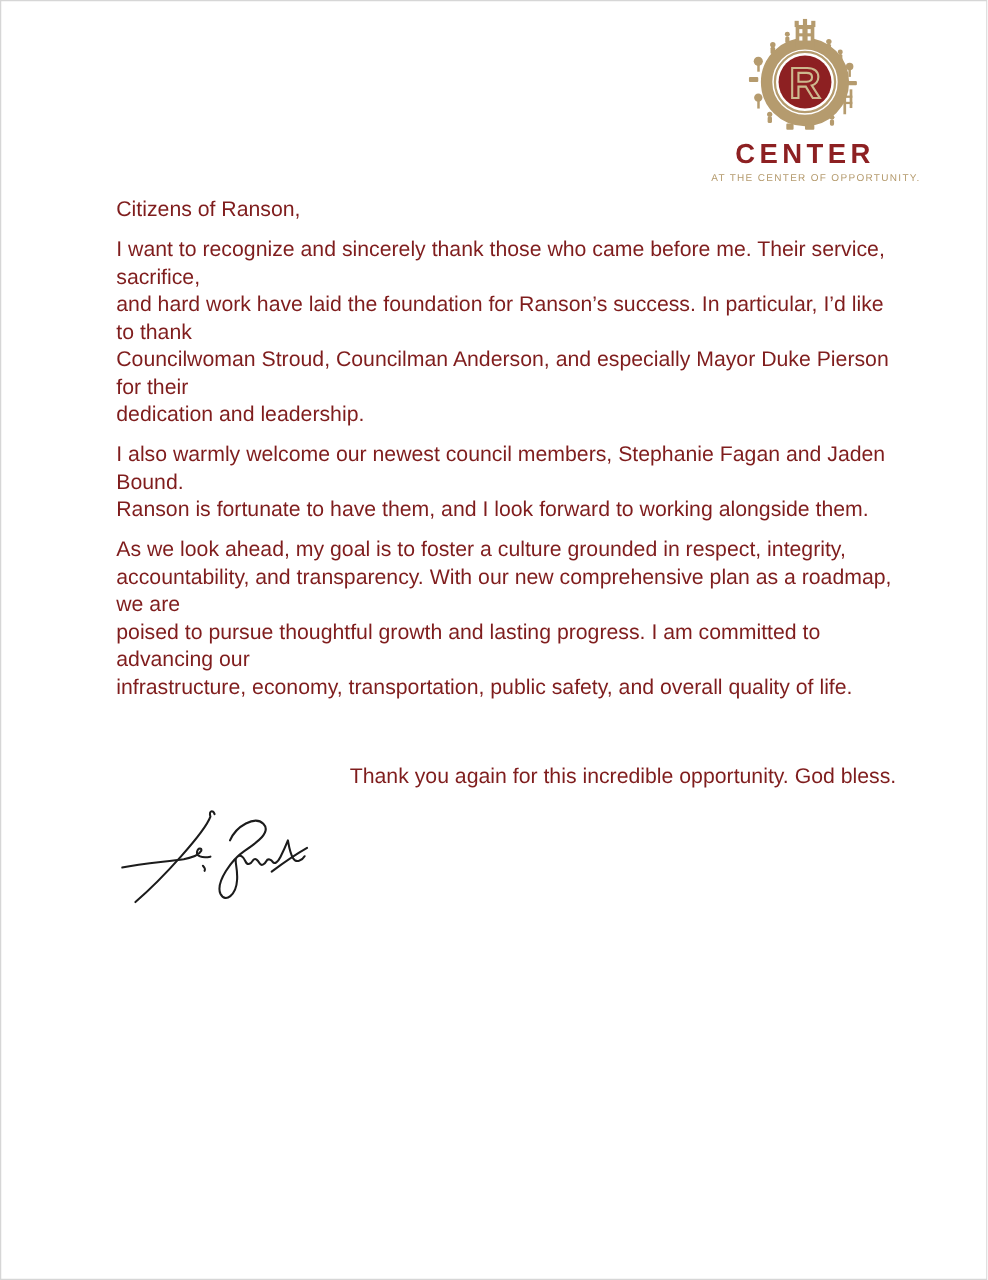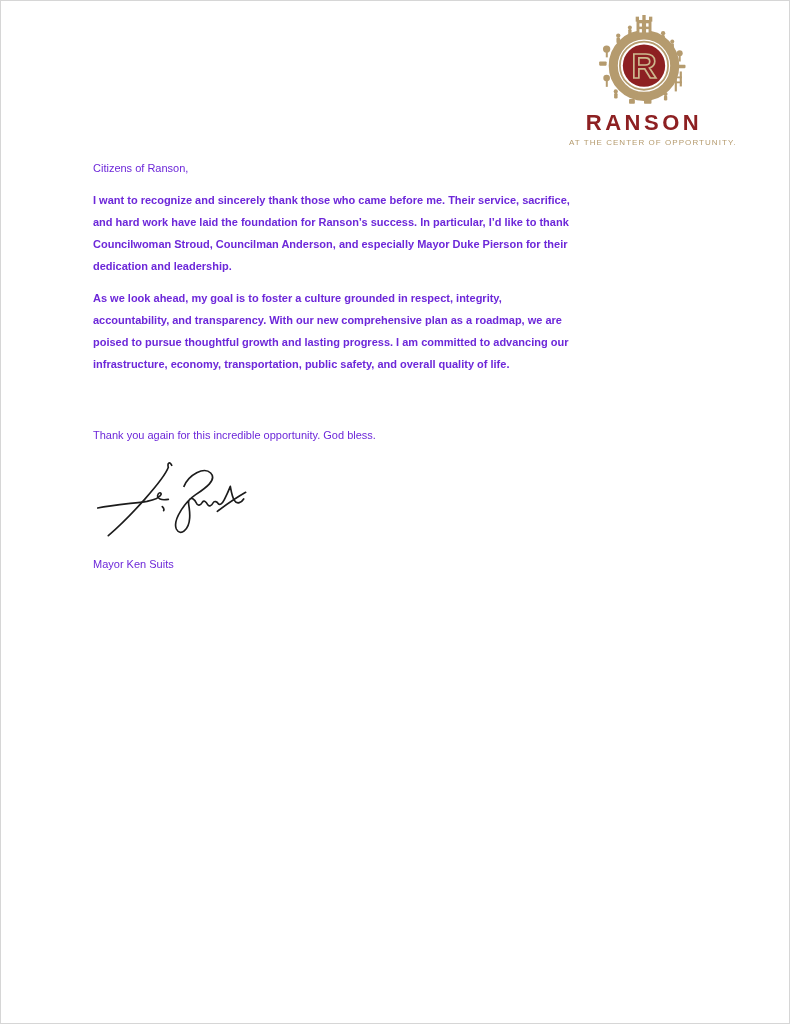--- a/index.html
+++ b/index.html
@@ -35,29 +35,29 @@
     font-weight:normal;
     letter-spacing:1.05px;
     color:#b59b6e;
     white-space:nowrap;
   }
   
   .letter{
     position:absolute;
     left:92px;top:156px;
     width:624px;
-    font-size:11px;
+    font-size:17px;
     line-height:22px;
-    color:#6d28d9;
+    color:#7f1d1d;
   }
   .letter p{white-space:pre-line;}
   .salutation{margin:0;}
   .para-1{margin:42px 0 0;}
-  .para-2,.para-3,.para-4{margin:10px 0 0;font-weight:bold;}
-  .closing{margin:49px 0 0;}
+  .para-2,.para-3,.para-4{margin:10px 0 0;}
+  .closing{margin:49px 0 0;text-align:right;}
   .valediction{margin:39px 0 0;}
   .signature{display:block;margin:14px 0 0 4px;}
   .signer{margin:11px 0 0;}
 </style>
 </head>
 <body>
 
 <div class="page">
 
   <header class="logo">
@@ -101,31 +101,33 @@
           <rect x="26.8" y="27" width="4.4" height="7" rx="1.5"></rect>
         <circle cx="43" cy="15" r="2.4"></circle>
           <rect x="41" y="17" width="4" height="6.5" rx="1.5"></rect>
       </g>
 
       <circle cx="60" cy="61" r="30" fill="#ffffff"></circle>
       <circle cx="60" cy="61" r="29" fill="none" stroke="#b59b6e" stroke-width="2.2"></circle>
       <circle cx="60" cy="61" r="25.5" fill="#8d2022"></circle>
       <text x="60" y="76" text-anchor="middle" font-family="Liberation Sans, sans-serif" font-size="42" font-weight="bold" fill="none" stroke="#cdb88e" stroke-width="2">R</text>
     </svg>
-    <div class="wordmark">RANSON</div>
+    <div class="wordmark">CENTER</div>
     <div class="tagline">AT THE CENTER OF OPPORTUNITY.</div>
   </header>
 
   <main class="letter">
     <p class="salutation">Citizens of Ranson,</p>
 
     <p class="para-2">I want to recognize and sincerely thank those who came before me. Their service, sacrifice,
 and hard work have laid the foundation for Ranson’s success. In particular, I’d like to thank
 Councilwoman Stroud, Councilman Anderson, and especially Mayor Duke Pierson for their
 dedication and leadership.</p>
+    <p class="para-3">I also warmly welcome our newest council members, Stephanie Fagan and Jaden Bound.
+Ranson is fortunate to have them, and I look forward to working alongside them.</p>
     <p class="para-4">As we look ahead, my goal is to foster a culture grounded in respect, integrity,
 accountability, and transparency. With our new comprehensive plan as a roadmap, we are
 poised to pursue thoughtful growth and lasting progress. I am committed to advancing our
 infrastructure, economy, transportation, public safety, and overall quality of life.</p>
 
     <p class="closing">Thank you again for this incredible opportunity. God bless.</p>
 
 
     <svg class="signature" width="150" height="82" viewBox="0 0 450 246" fill="none" stroke="#1c1c1c" stroke-width="5" stroke-linecap="round" stroke-linejoin="round">
 
@@ -133,15 +135,14 @@
 
       <path d="M 224 16 C 220 4, 210 8, 214 22 C 200 60, 100 170, 34 227"></path>
 
       <path d="M 196 140 C 200 144, 202 148, 200 152"></path>
 
       <path d="M 261 79 C 276 44, 321 19, 341 39 C 361 59, 326 84, 296 104 C 266 124, 226 179, 238 207 C 250 231, 276 209, 278 174 C 280 144, 271 129, 276 121 C 284 109, 294 119, 298 129 C 302 139, 310 137, 316 127 C 322 119, 328 127, 332 134 C 336 141, 344 137, 348 129 C 352 121, 360 125, 364 131 C 368 137, 376 131, 382 119 C 390 103, 396 89, 400 79 C 402 89, 404 107, 412 121 C 420 135, 434 127, 440 117"></path>
 
       <path d="M 361 154 C 381 139, 416 114, 446 97"></path>
     </svg>
 
-    <p class="signer">Mayor Ken Suits</p>
   </main>
 </div>
 
 </body></html>

